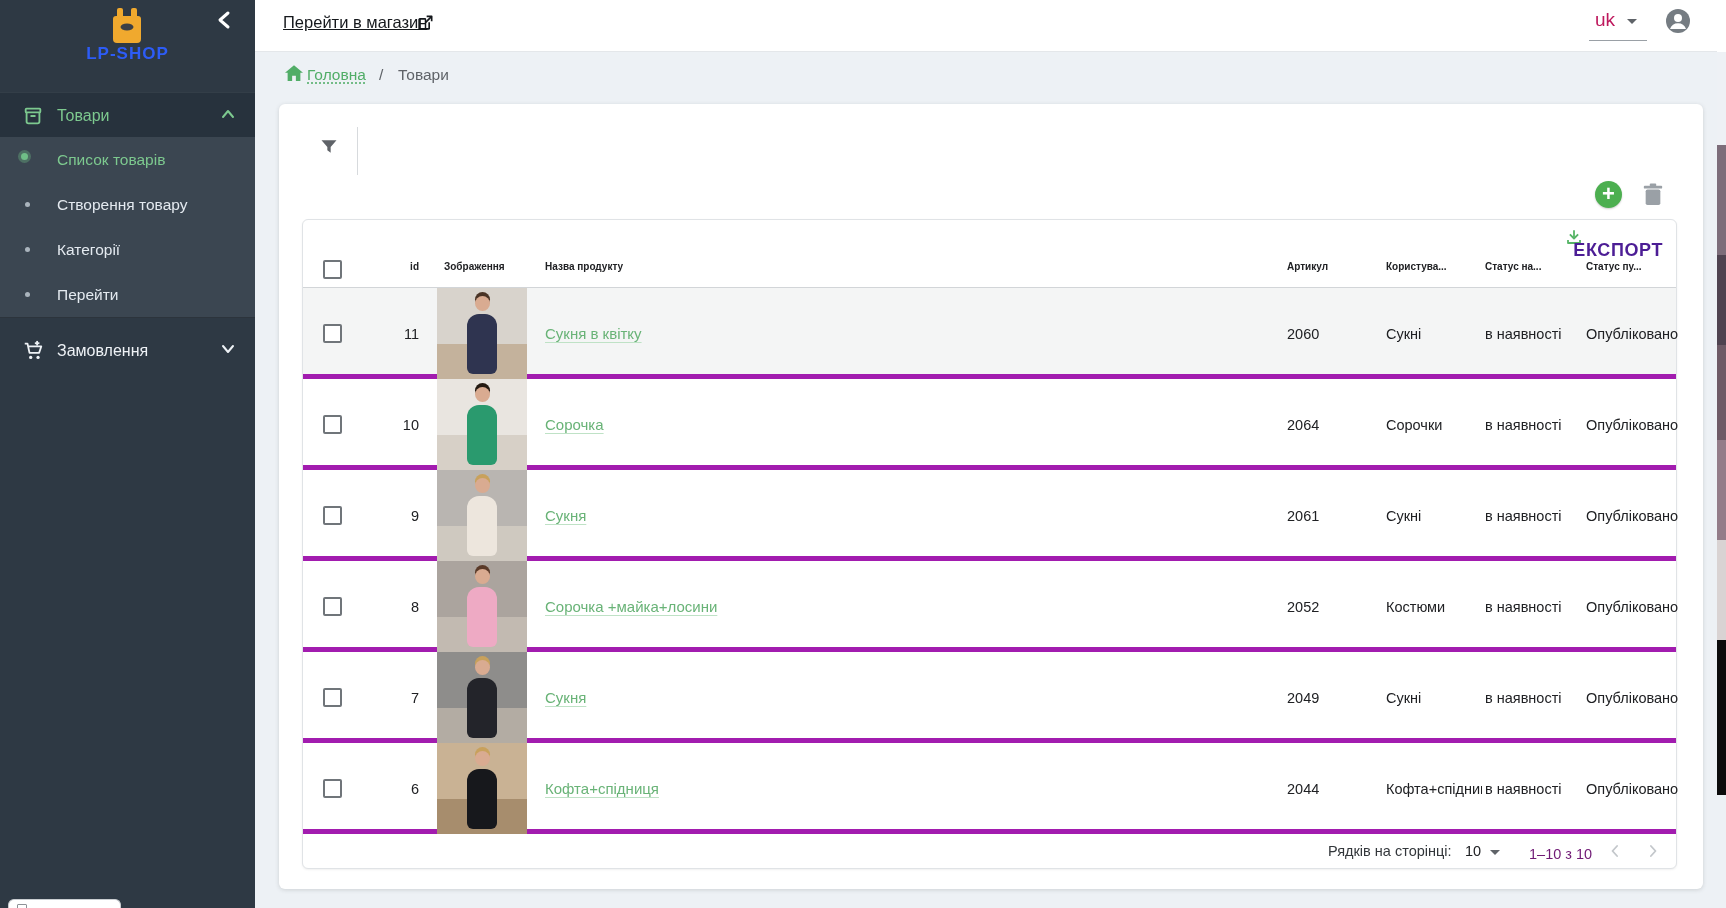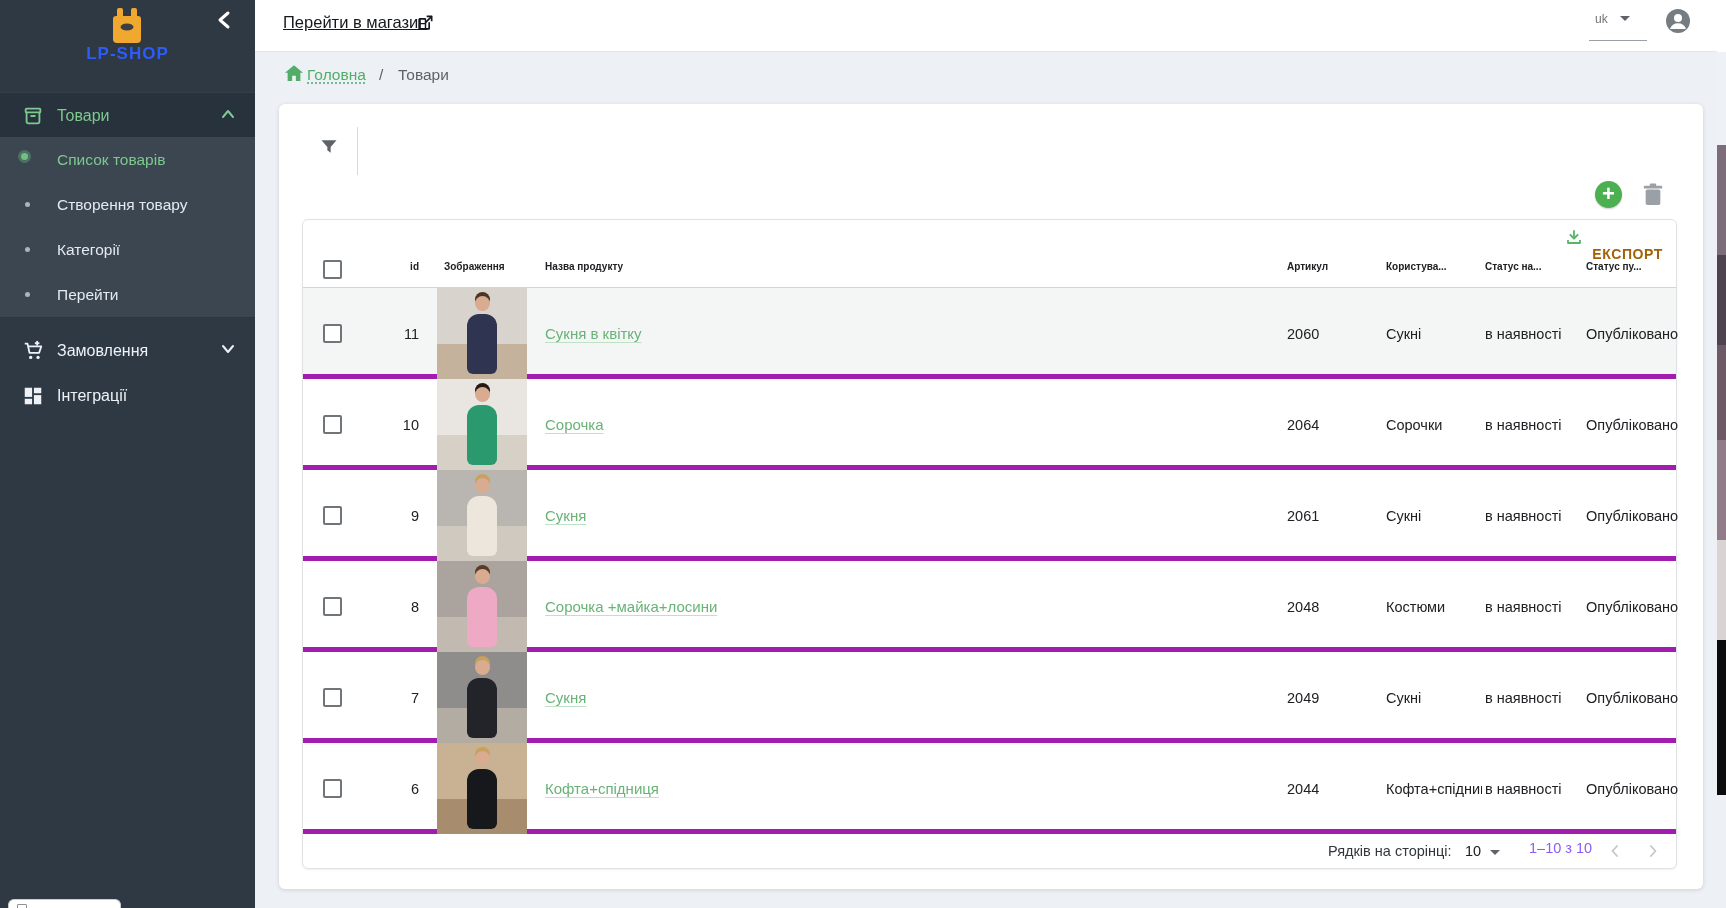--- a/index.html
+++ b/index.html
@@ -25,21 +25,21 @@
   .side-item { position:relative; height:45px; line-height:45px; cursor:pointer; }
   .side-item .lbl { position:absolute; left:57px; color:#eef2f6; font-size:16px; }
   .side-item .g-icon { position:absolute; left:22px; top:12px; }
   .side-item .chev { position:absolute; right:20px; top:16px; }
 
   
   .topbar { position:absolute; left:255px; top:0; width:1471px; height:52px; background:#ffffff; border-bottom:1px solid #e4e7ea; z-index:4; }
   .shop-link { position:absolute; left:28px; top:13px; font-size:16.5px; color:#15181c; text-decoration:underline; cursor:pointer; }
   .ext-icon { position:absolute; left:160px; top:13px; cursor:pointer; }
   .lang-select { position:absolute; left:1340px; top:9px; width:56px; cursor:pointer; }
-  .lang-select .val { font-size:12px; color:#737373; }
+  .lang-select .val { font-size:19px; color:#be185d; }
   .caret-down { display:inline-block; width:0; height:0; border-left:5px solid transparent; border-right:5px solid transparent; border-top:5px solid #5f6368; margin-left:12px; vertical-align:middle; }
   .lang-underline { position:absolute; left:1334px; top:40px; width:58px; border-bottom:1px solid #9aa0a6; }
   .avatar { position:absolute; left:1410px; top:8px; cursor:pointer; }
 
   
   .breadcrumb { position:absolute; left:255px; top:52px; width:1462px; height:40px; }
   .crumb-home-icon { position:absolute; left:30px; top:13px; cursor:pointer; }
   .crumb-link { position:absolute; left:52px; top:14px; font-size:15.5px; color:#51ad67; text-decoration:underline dotted; text-underline-offset:3px; cursor:pointer; }
   .crumb-sep { position:absolute; left:124px; top:14px; font-size:15.5px; color:#5f6368; }
   .crumb-cur { position:absolute; left:143px; top:14px; font-size:15.5px; color:#5f6368; }
@@ -47,21 +47,21 @@
   
   .card { position:absolute; left:279px; top:104px; width:1424px; height:785px; background:#ffffff; border-radius:6px; box-shadow:0 1px 4px rgba(60,64,67,0.18); }
   .filter-icon { position:absolute; left:40px; top:33px; cursor:pointer; }
   .filter-divider { position:absolute; left:78px; top:23px; height:48px; border-left:1px solid #d7dadd; }
   .add-btn { position:absolute; left:1316px; top:77px; width:27px; height:27px; border-radius:50%; background:#4caf50; color:#fff; text-align:center; line-height:25px; font-size:22px; font-weight:bold; cursor:pointer; box-shadow:0 1px 2px rgba(0,0,0,0.2); }
   .del-btn { position:absolute; left:1363px; top:79px; cursor:pointer; }
 
   
   .tcard { position:absolute; left:23px; top:115px; width:1375px; height:650px; border:1px solid #e0e3e6; border-radius:6px; background:#fff; box-shadow:0 1px 2px rgba(60,64,67,0.08); }
   .export-row { position:relative; height:33px; }
-  .export-btn { position:absolute; right:13px; top:26px; font-size:14px; font-weight:bold; letter-spacing:0.6px; color:#a16207; cursor:pointer; }
+  .export-btn { position:absolute; right:13px; top:20px; font-size:18px; font-weight:bold; letter-spacing:0.6px; color:#4c1d95; cursor:pointer; }
   .export-icon { position:absolute; right:93px; top:8px; cursor:pointer; }
   .thead { position:relative; height:35px; border-bottom:1px solid #d2d5d8; font-weight:bold; font-size:10px; color:#202124; }
   .th { position:absolute; top:8px; white-space:nowrap; overflow:hidden; }
   .trow { position:relative; height:91px; border-bottom:5px solid #a21caf; }
   .trow.shaded { background:#f4f5f5; }
   .cell { position:absolute; top:38px; font-size:14.5px; color:#202124; white-space:nowrap; }
   .cell.cat { max-width:96px; overflow:hidden; }
   .cb { position:absolute; left:20px; width:19px; height:19px; border:2px solid #70757a; border-radius:2px; background:#fff; cursor:pointer; }
   .thead .cb { top:7px; }
   .trow .cb { top:36px; }
@@ -71,21 +71,21 @@
   .head { position:absolute; left:38px; top:8px; width:15px; height:15px; border-radius:50%; }
   .plink { position:absolute; left:242px; top:37px; font-size:15px; color:#69b377; text-decoration:underline; text-decoration-color:#bfe2c6; text-underline-offset:3px; cursor:pointer; }
   .c-sku { left:984px; } .c-cat { left:1083px; } .c-stock { left:1182px; } .c-pub { left:1283px; }
   .h-id { left:66px; width:50px; text-align:right; } .h-img { left:141px; } .h-name { left:242px; }
   .h-sku { left:984px; } .h-cat { left:1083px; width:84px; } .h-stock { left:1182px; width:76px; } .h-pub { left:1283px; width:80px; }
 
   
   .pager { position:relative; height:35px; }
   .pg-label { position:absolute; left:1025px; top:9px; font-size:14.5px; color:#33373b; }
   .pg-select { position:absolute; left:1162px; top:9px; font-size:14.5px; color:#202124; cursor:pointer; }
-  .pg-range { position:absolute; left:1226px; top:6px; font-size:14.5px; color:#8b5cf6; }
+  .pg-range { position:absolute; left:1226px; top:12px; font-size:14.5px; color:#701a75; }
   .pg-prev { position:absolute; left:1302px; top:7px; cursor:default; }
   .pg-next { position:absolute; left:1340px; top:7px; cursor:default; }
 
   
   .sliver { position:absolute; top:0; left:1717px; width:9px; height:908px; z-index:6; }
   .sliver div { width:9px; }
   .tooltip-box { position:absolute; left:8px; top:899px; width:113px; height:12px; background:#ffffff; border:1px solid #c9cdd1; border-bottom:none; border-radius:6px 6px 0 0; z-index:7; }
   .tooltip-box .mini-icon { position:absolute; left:8px; top:4px; width:10px; height:8px; border:1.5px solid #8d9297; border-radius:1px; }
 
   svg { display:block; }
@@ -145,29 +145,20 @@
       <circle cx="17.5" cy="19" r="1.8" fill="#eef2f6"></circle>
       <line x1="14" y1="3.5" x2="19" y2="3.5" stroke="#eef2f6" stroke-width="2"></line>
       <line x1="16.5" y1="1" x2="16.5" y2="6" stroke="#eef2f6" stroke-width="2"></line>
     </svg>
     <span class="lbl">Замовлення</span>
     <svg class="chev" width="14" height="10" viewBox="0 0 14 10">
       <polyline points="2,2 7,8 12,2" fill="none" stroke="#eef2f6" stroke-width="2" stroke-linecap="round" stroke-linejoin="round"></polyline>
     </svg>
   </div>
 
-  <div class="side-item">
-    <svg class="g-icon" width="22" height="22" viewBox="0 0 24 24">
-      <rect x="3" y="3" width="8" height="10" fill="#eef2f6"></rect>
-      <rect x="13" y="3" width="8" height="6" fill="#eef2f6"></rect>
-      <rect x="13" y="11" width="8" height="10" fill="#eef2f6"></rect>
-      <rect x="3" y="15" width="8" height="6" fill="#eef2f6"></rect>
-    </svg>
-    <span class="lbl">Інтеграції</span>
-  </div>
 
 </div>
 
 <div class="topbar">
   <a class="shop-link">Перейти в магазин</a>
   <svg class="ext-icon" width="20" height="20" viewBox="0 0 24 24">
     <path d="M5 7 h8 M5 7 v12 h12 v-8" fill="none" stroke="#15181c" stroke-width="2" stroke-linejoin="round"></path>
     <path d="M14 4 h6 v6" fill="none" stroke="#15181c" stroke-width="2" stroke-linejoin="round"></path>
     <line x1="20" y1="4" x2="12.5" y2="11.5" stroke="#15181c" stroke-width="2"></line>
   </svg>
@@ -268,21 +259,21 @@
     </div>
 
     <div class="trow">
       <span class="cb"></span>
       <span class="idc">8</span>
       <div class="photo" style="background: linear-gradient(rgb(171, 164, 158) 0px, rgb(171, 164, 158) 62%, rgb(194, 186, 177) 62%, rgb(194, 186, 177) 100%);">
           <div class="head" style="background: rgb(217, 171, 145); box-shadow: rgb(90, 58, 40) 0px -4px 0px 0px;"></div>
           <div class="fig" style="background: rgb(238, 170, 196);"></div>
         </div>
       <a class="plink">Сорочка +майка+лосини</a>
-      <span class="cell c-sku">2048</span>
+      <span class="cell c-sku">2052</span>
       <span class="cell c-cat cat">Костюми</span>
       <span class="cell c-stock">в наявності</span>
       <span class="cell c-pub">Опубліковано</span>
     </div>
 
     <div class="trow">
       <span class="cb"></span>
       <span class="idc">7</span>
       <div class="photo" style="background: linear-gradient(rgb(142, 141, 139) 0px, rgb(142, 141, 139) 62%, rgb(179, 172, 163) 62%, rgb(179, 172, 163) 100%);">
           <div class="head" style="background: rgb(217, 171, 145); box-shadow: rgb(200, 161, 92) 0px -4px 0px 0px;"></div>

